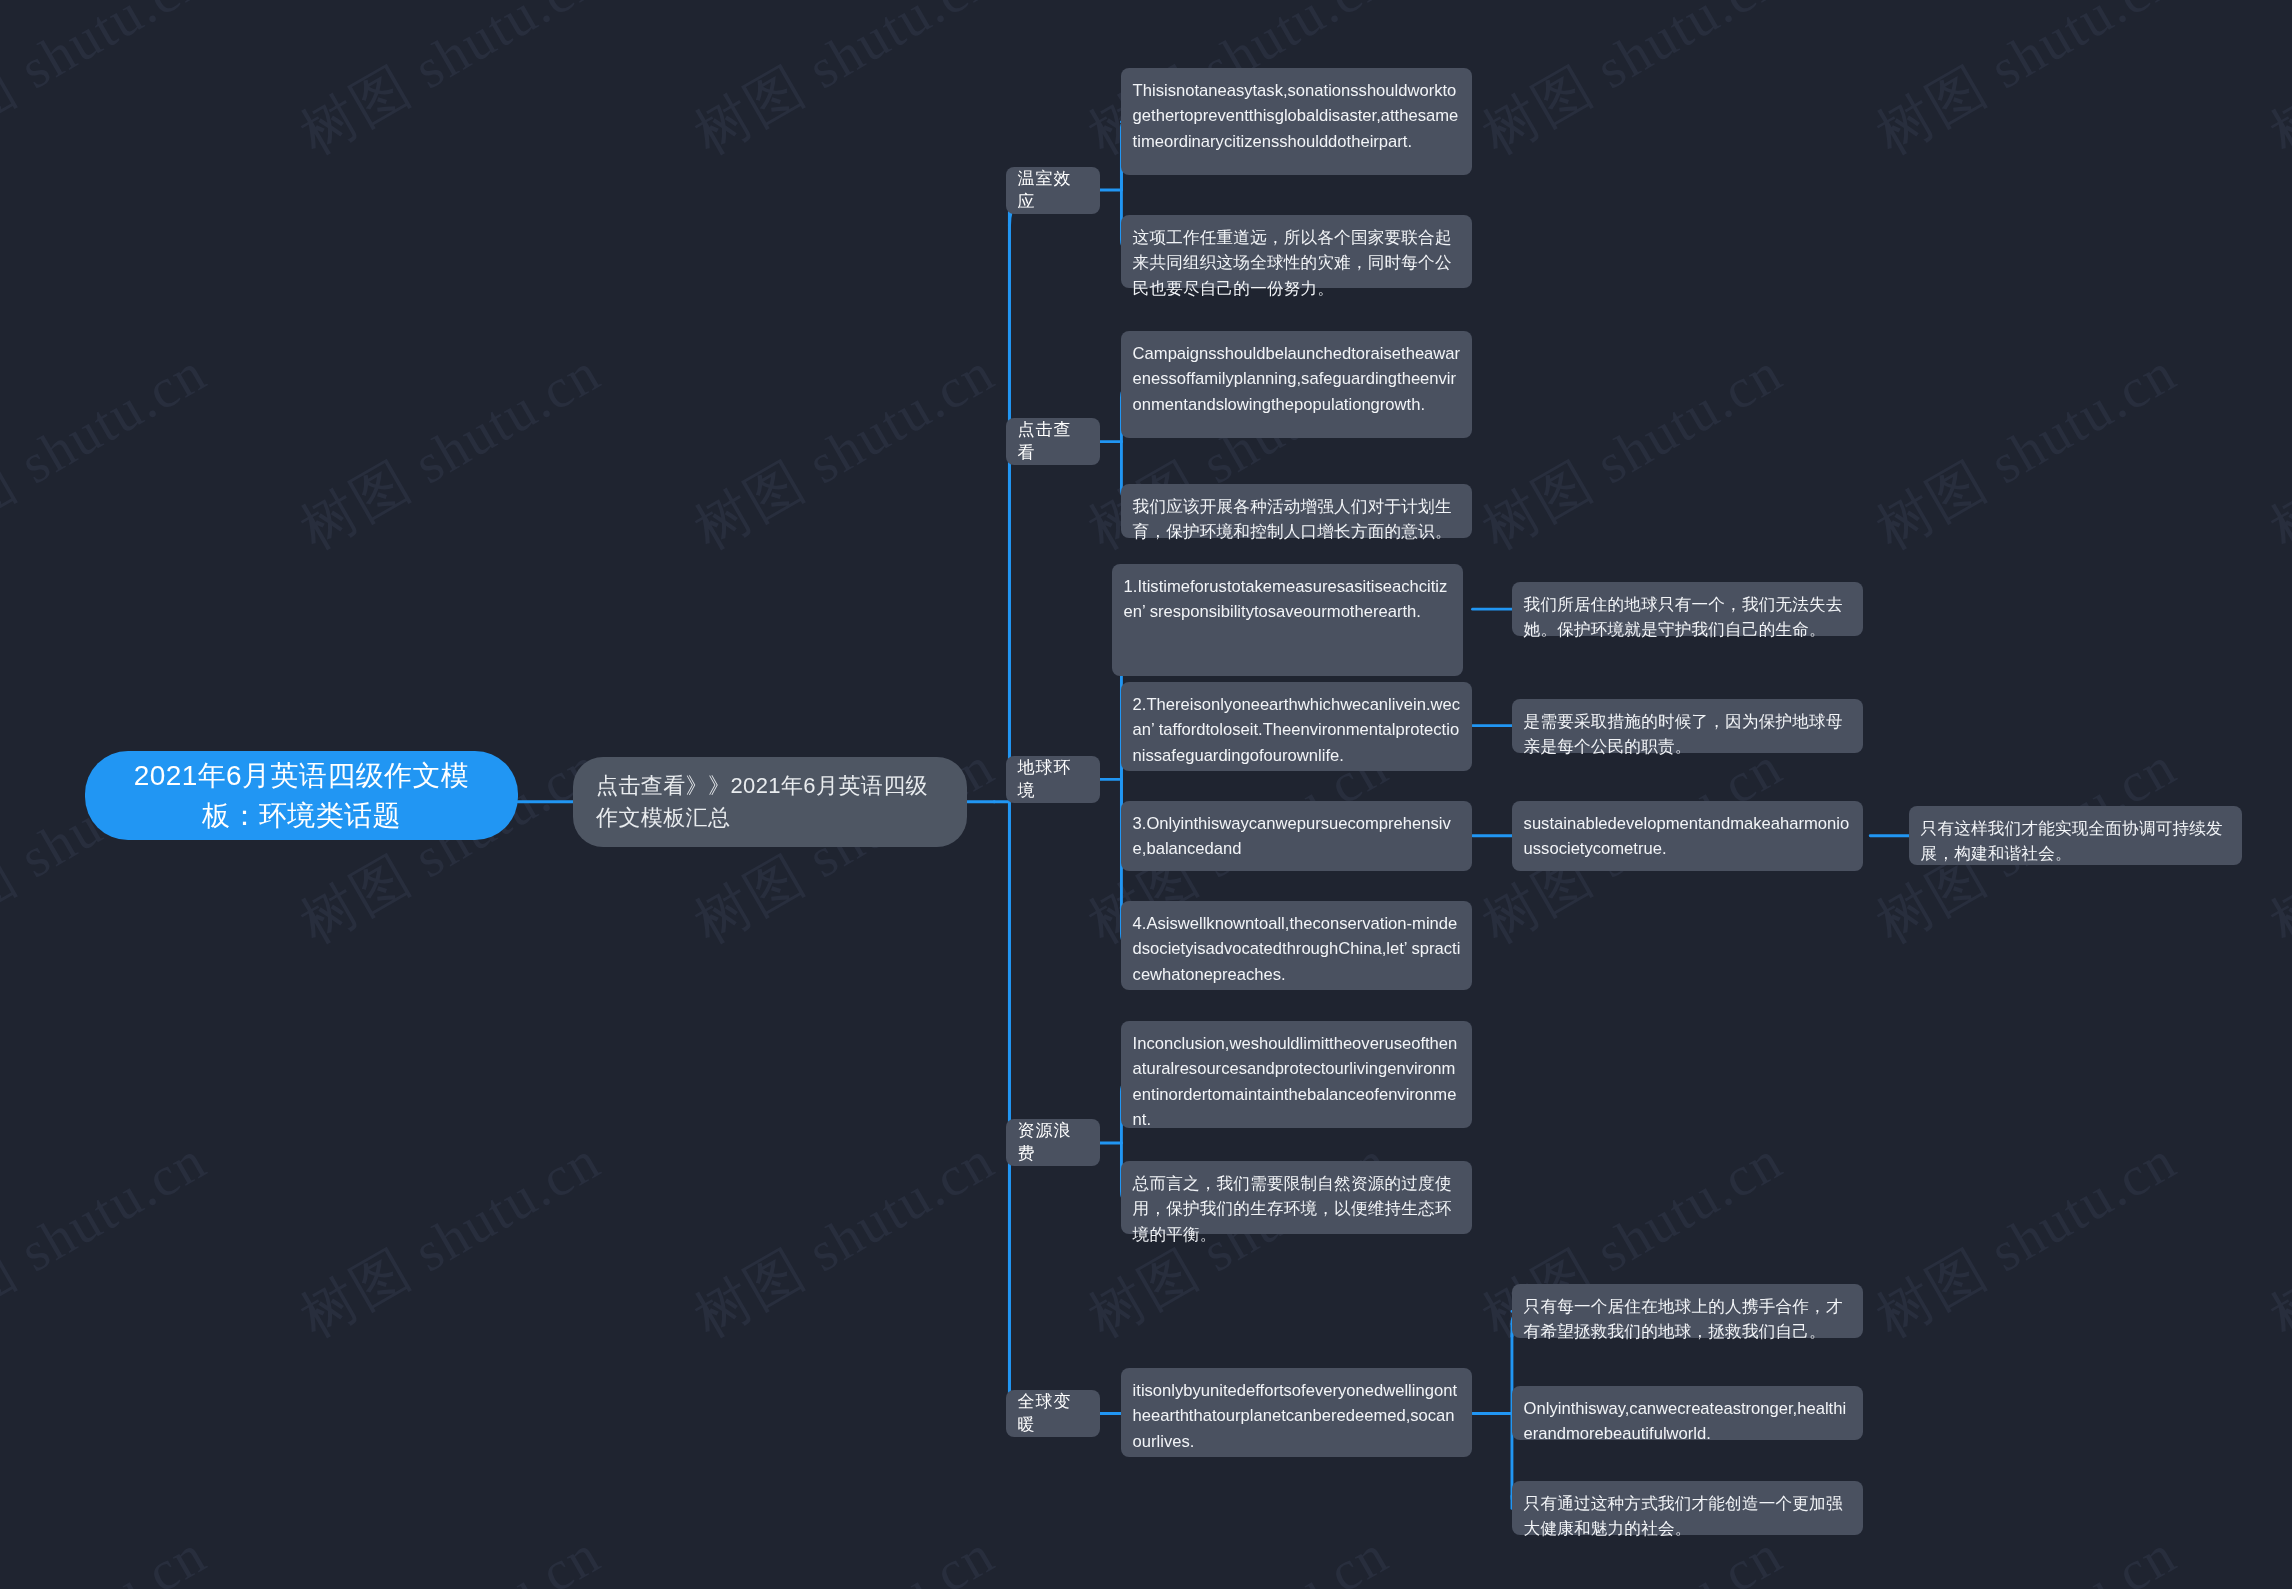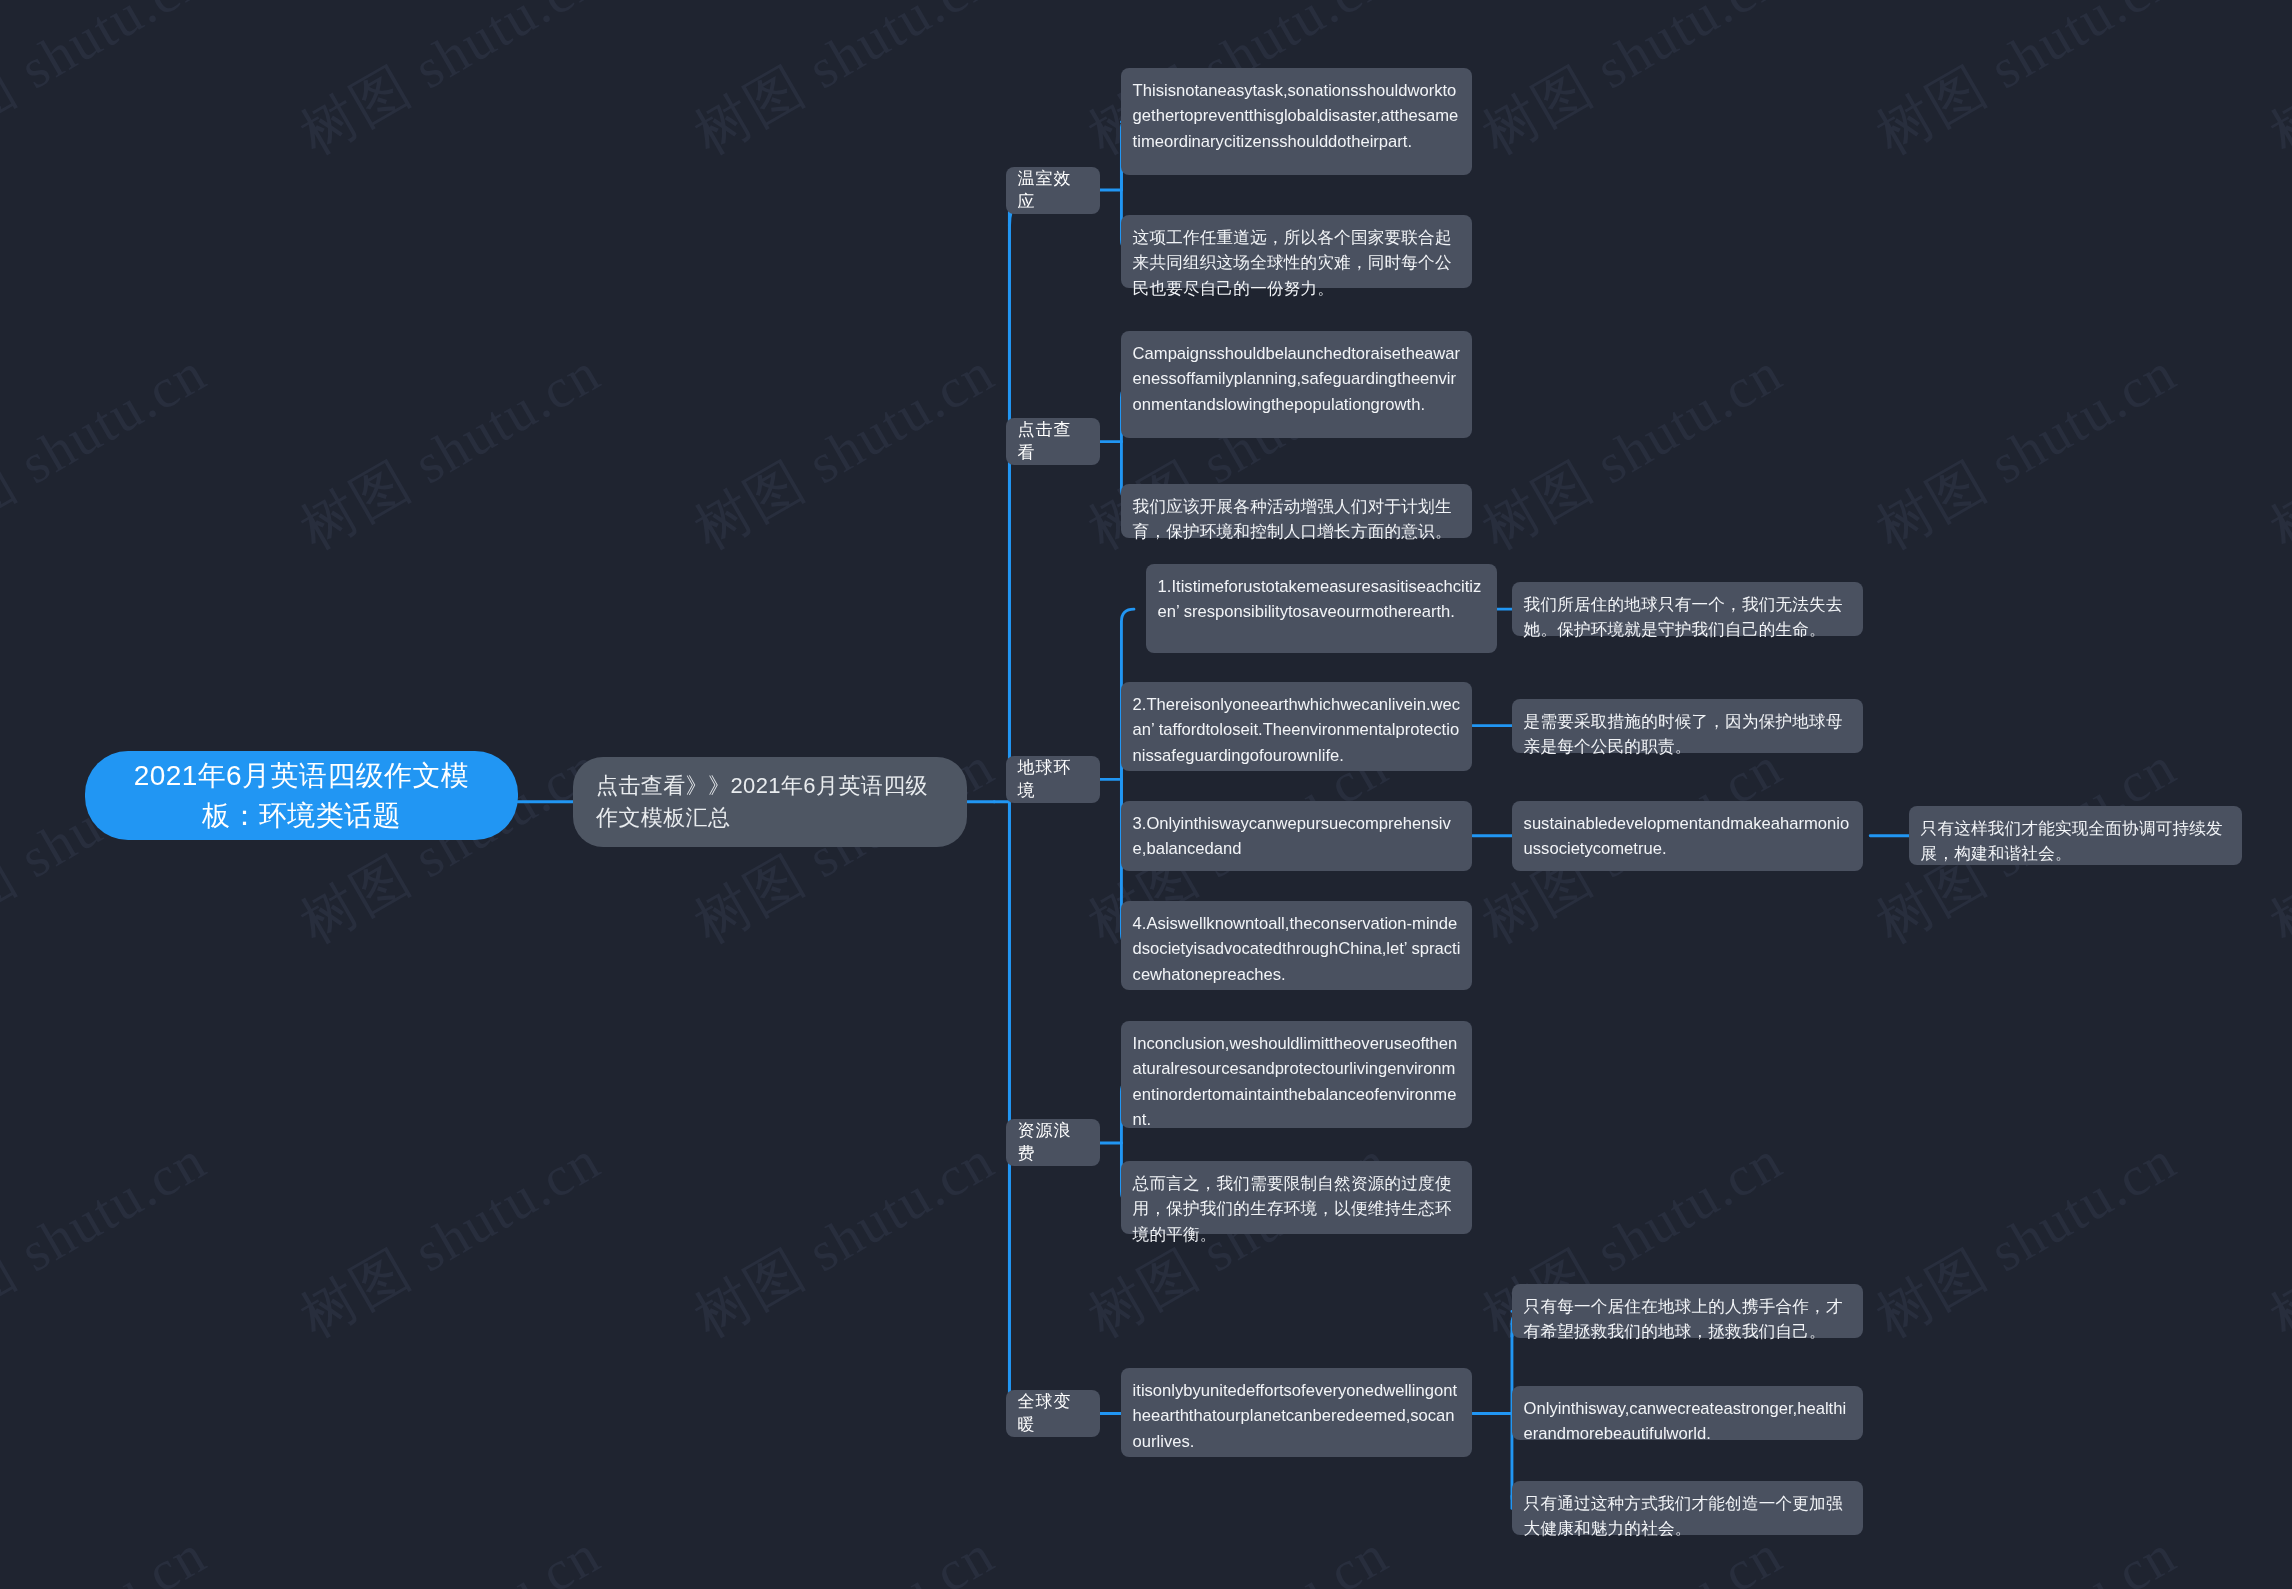--- a/index.html
+++ b/index.html
@@ -246,21 +246,21 @@
     <span class="txt">这项工作任重道远，所以各个国家要联合起来共同组织这场全球性的灾难，同时每个公民也要尽自己的一份努力。</span>
   </div>
 
   <div class="node card" style="left:1121px; top:331px; width:351px; height:107px;">
     <span class="txt">Campaignsshouldbelaunchedtoraisetheawarenessoffamilyplanning,safeguardingtheenvironmentandslowingthepopulationgrowth.</span>
   </div>
   <div class="node card zh" style="left:1121px; top:476px; width:351px; height:54px;margin-top:8px;">
     <span class="txt">我们应该开展各种活动增强人们对于计划生育，保护环境和控制人口增长方面的意识。</span>
   </div>
 
-  <div class="node card" style="left:1146px; top:564px; width:351px; height:89px;">
+  <div class="node card" style="left:1112px; top:564px; width:351px; height:112px;">
     <span class="txt">1.Itistimeforustotakemeasuresasitiseachcitizen’ sresponsibilitytosaveourmotherearth.</span>
   </div>
   <div class="node card zh" style="left:1512px; top:699px; width:351px; height:54px;">
     <span class="txt">是需要采取措施的时候了，因为保护地球母亲是每个公民的职责。</span>
   </div>
 
   <div class="node card" style="left:1121px; top:682px; width:351px; height:89px;">
     <span class="txt">2.Thereisonlyoneearthwhichwecanlivein.wecan’ taffordtoloseit.Theenvironmentalprotectionissafeguardingofourownlife.</span>
   </div>
   <div class="node card zh" style="left:1512px; top:582px; width:351px; height:54px;">

